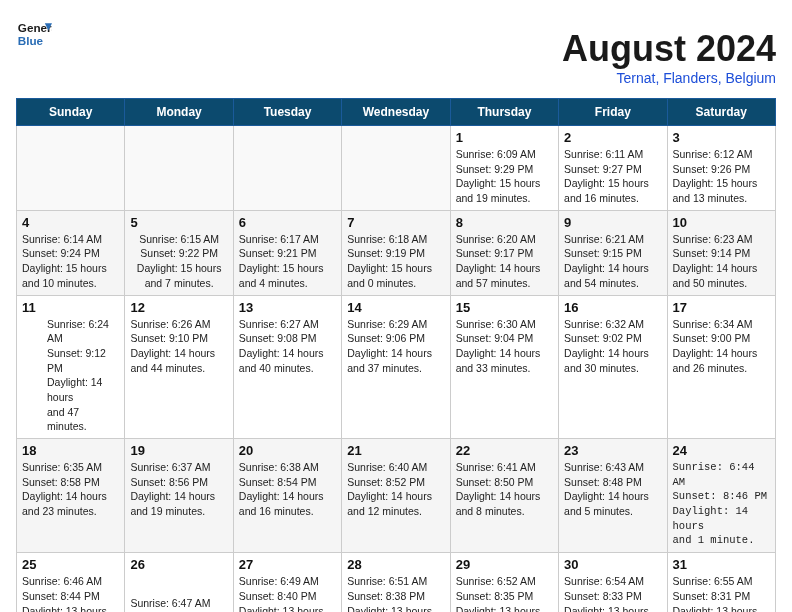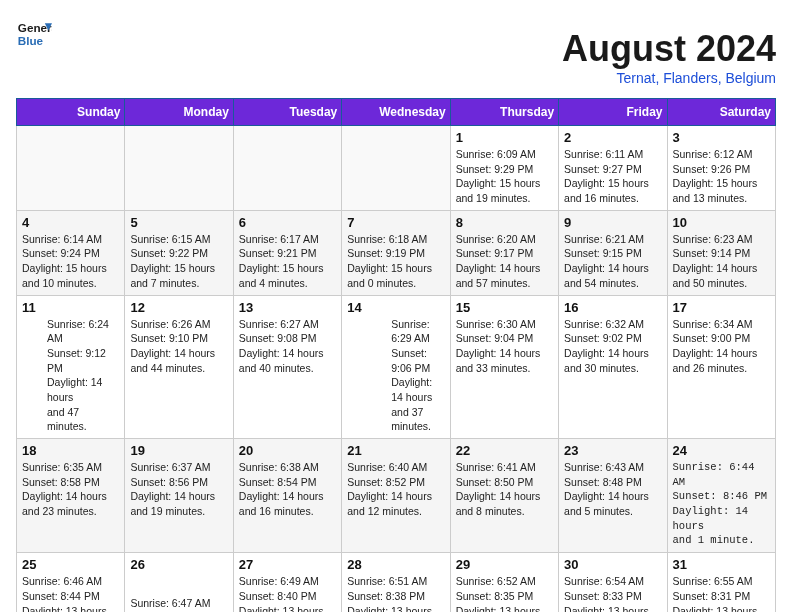--- a/index.html
+++ b/index.html
@@ -37,24 +37,24 @@
     .location {
       font-size: 14px;
       color: #1d4ed8;
     }
     .calendar {
       width: 100%;
       border-collapse: collapse;
       font-size: 11px;
     }
     .calendar th {
-      background-color: #6d28d9;
+      background-color: #0c4a6e;
       color: #fff;
       padding: 6px 4px;
-      text-align: right;
+      text-align: center;
       font-size: 12px;
       border: 1px solid #1a5a9a;
     }
     .calendar td {
       border: 1px solid #ccc;
       vertical-align: top;
       padding: 4px 5px;
       width: calc(100% / 7);
       min-height: 80px;
       height: 82px;
@@ -153,21 +153,21 @@
       <tr>
         <td>
           <div class="day-number">4</div>
           <div class="day-info" style="white-space: pre-line;">Sunrise: 6:14 AM
 Sunset: 9:24 PM
 Daylight: 15 hours
 and 10 minutes.</div>
         </td>
         <td>
           <div class="day-number">5</div>
-          <div class="day-info" style="white-space: pre-line;">Sunrise: 6:15 AM
+          <div class="day-info" style="white-space: pre-line; text-align: center;">Sunrise: 6:15 AM
 Sunset: 9:22 PM
 Daylight: 15 hours
 and 7 minutes.</div>
         </td>
         <td>
           <div class="day-number">6</div>
           <div class="day-info" style="white-space: pre-line;">Sunrise: 6:17 AM
 Sunset: 9:21 PM
 Daylight: 15 hours
 and 4 minutes.</div>
@@ -218,21 +218,21 @@
         </td>
         <td>
           <div class="day-number">13</div>
           <div class="day-info" style="white-space: pre-line;">Sunrise: 6:27 AM
 Sunset: 9:08 PM
 Daylight: 14 hours
 and 40 minutes.</div>
         </td>
         <td>
           <div class="day-number">14</div>
-          <div class="day-info" style="white-space: pre-line; margin-left: 44px;">Sunrise: 6:29 AM
+          <div class="day-info" style="white-space: pre-line;">Sunrise: 6:29 AM
 Sunset: 9:06 PM
 Daylight: 14 hours
 and 37 minutes.</div>
         </td>
         <td>
           <div class="day-number">15</div>
           <div class="day-info" style="white-space: pre-line;">Sunrise: 6:30 AM
 Sunset: 9:04 PM
 Daylight: 14 hours
 and 33 minutes.</div>

